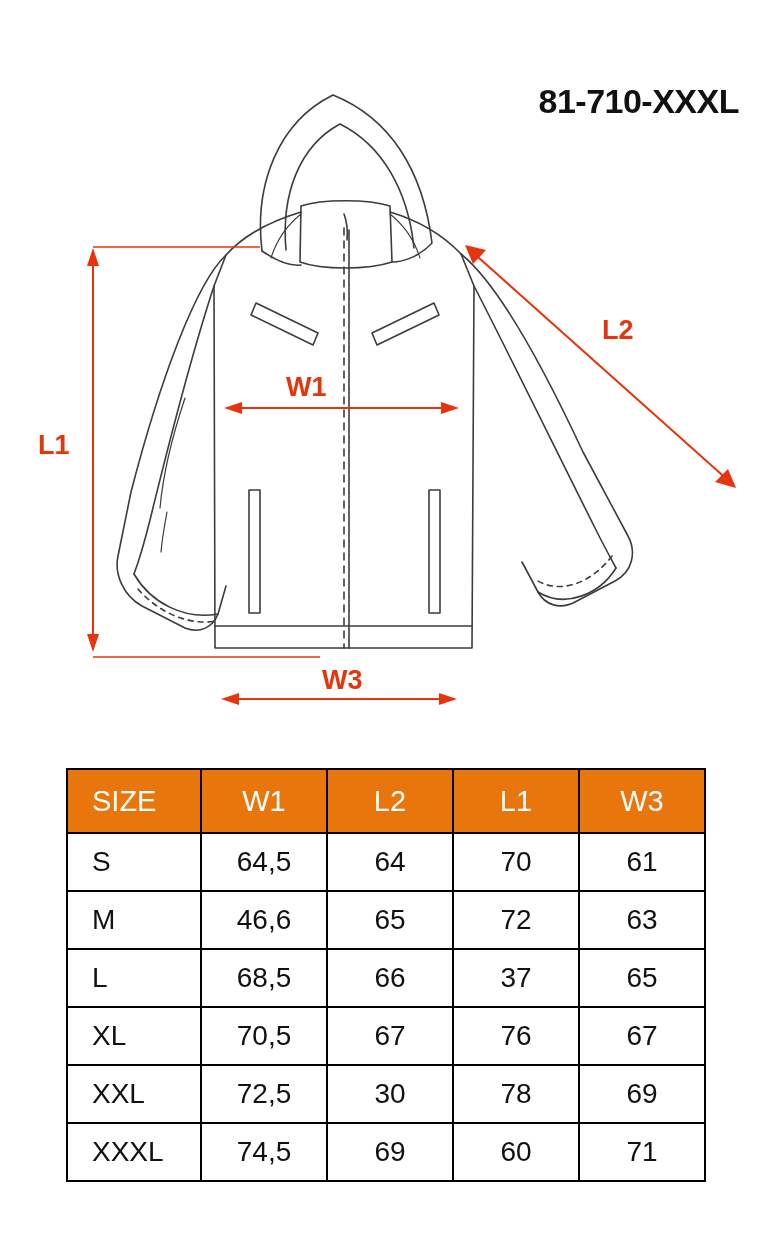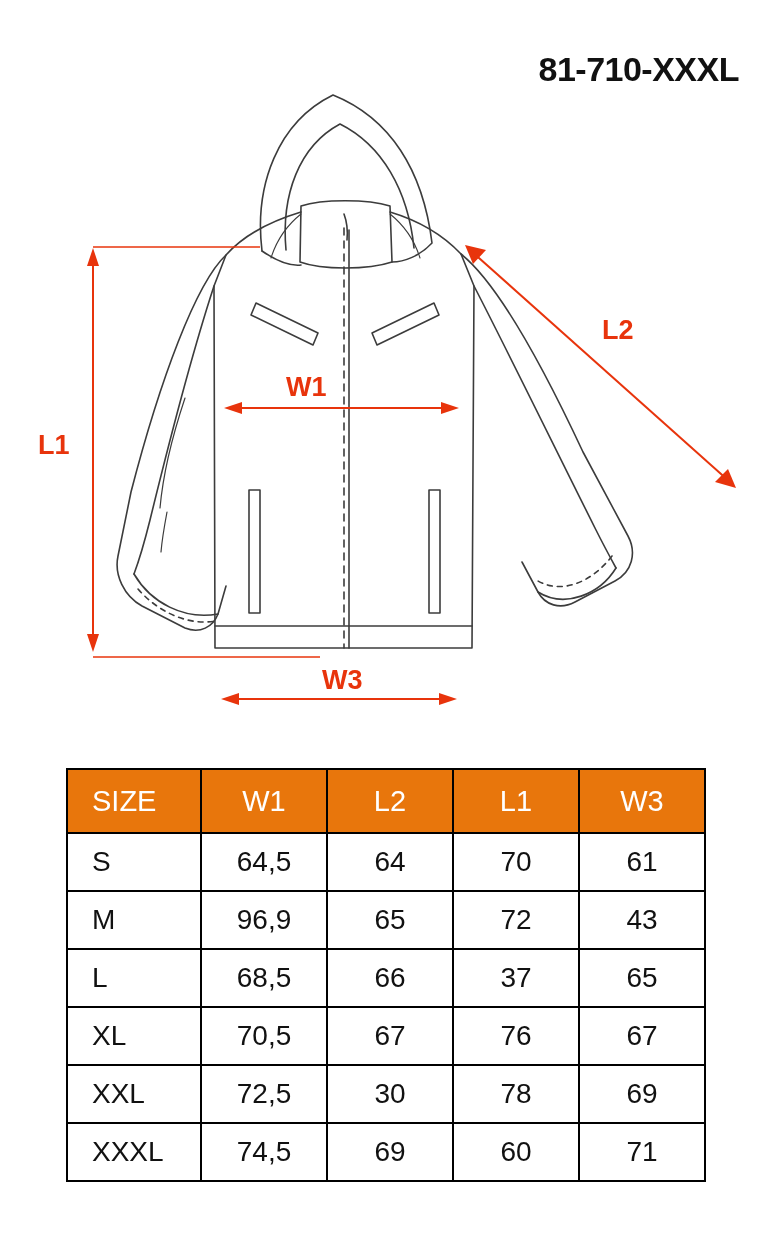--- a/index.html
+++ b/index.html
@@ -15,21 +15,21 @@
     overflow: hidden;
   }
   .page {
     position: relative;
     width: 771px;
     height: 1250px;
   }
   
   .product-code {
     position: absolute;
-    top: 50px;
+    top: 82px;
     right: 32px;
     font-size: 34px;
     font-weight: bold;
     letter-spacing: -0.5px;
     color: #111111;
     white-space: nowrap;
     text-align: center;
   }
   
   .drawing {
@@ -199,24 +199,24 @@
       <tbody>
         <tr>
           <td class="col-size">S</td>
           <td>64,5</td>
           <td>64</td>
           <td>70</td>
           <td>61</td>
         </tr>
         <tr>
           <td class="col-size">M</td>
-          <td>96,9</td>
+          <td>46,6</td>
           <td>65</td>
           <td>72</td>
-          <td>43</td>
+          <td>63</td>
         </tr>
         <tr>
           <td class="col-size">L</td>
           <td>68,5</td>
           <td>66</td>
           <td>37</td>
           <td>65</td>
         </tr>
         <tr>
           <td class="col-size">XL</td>

